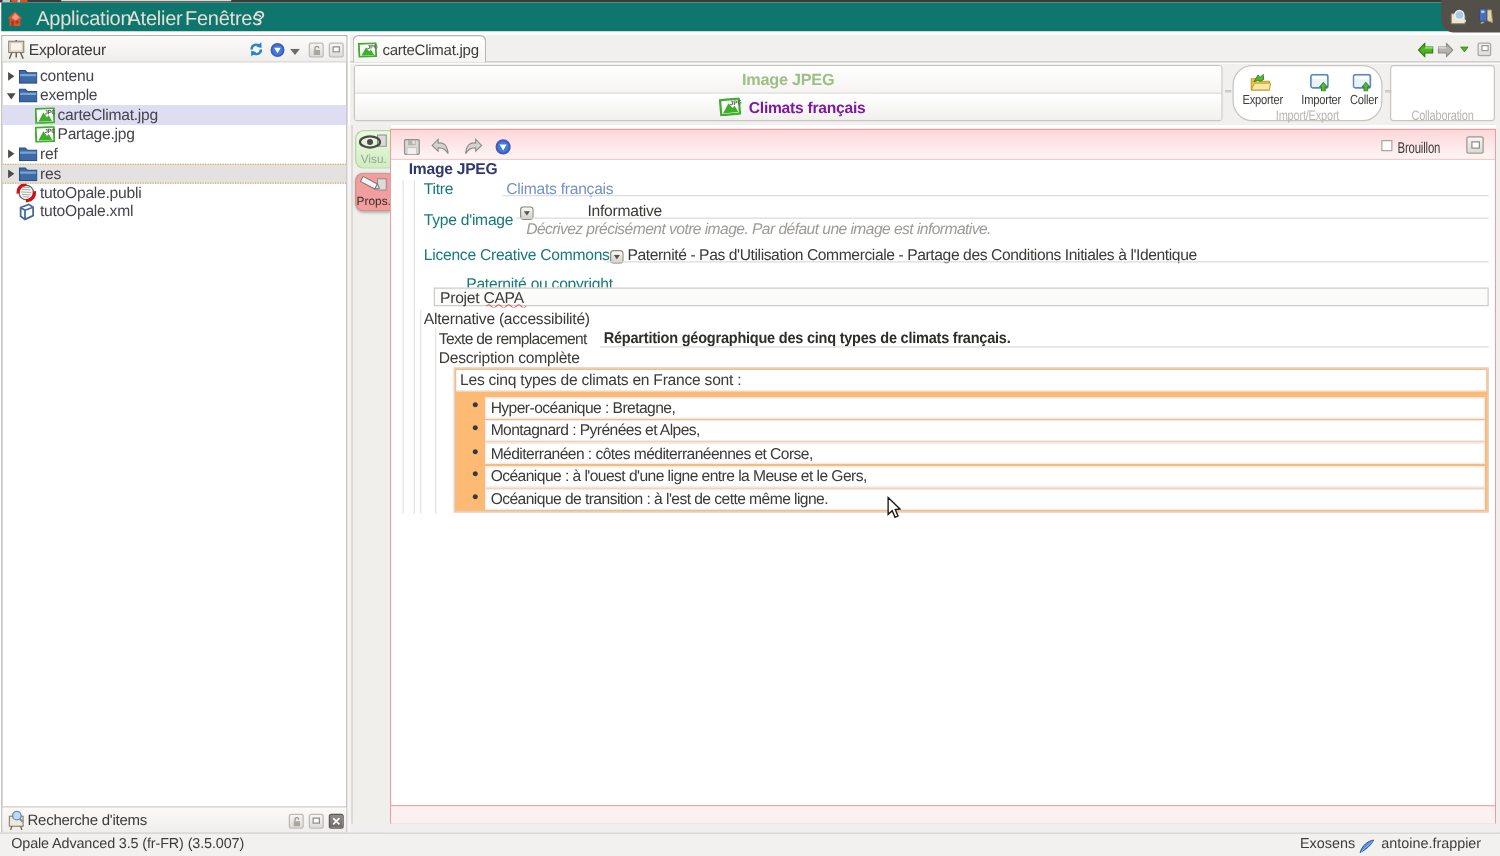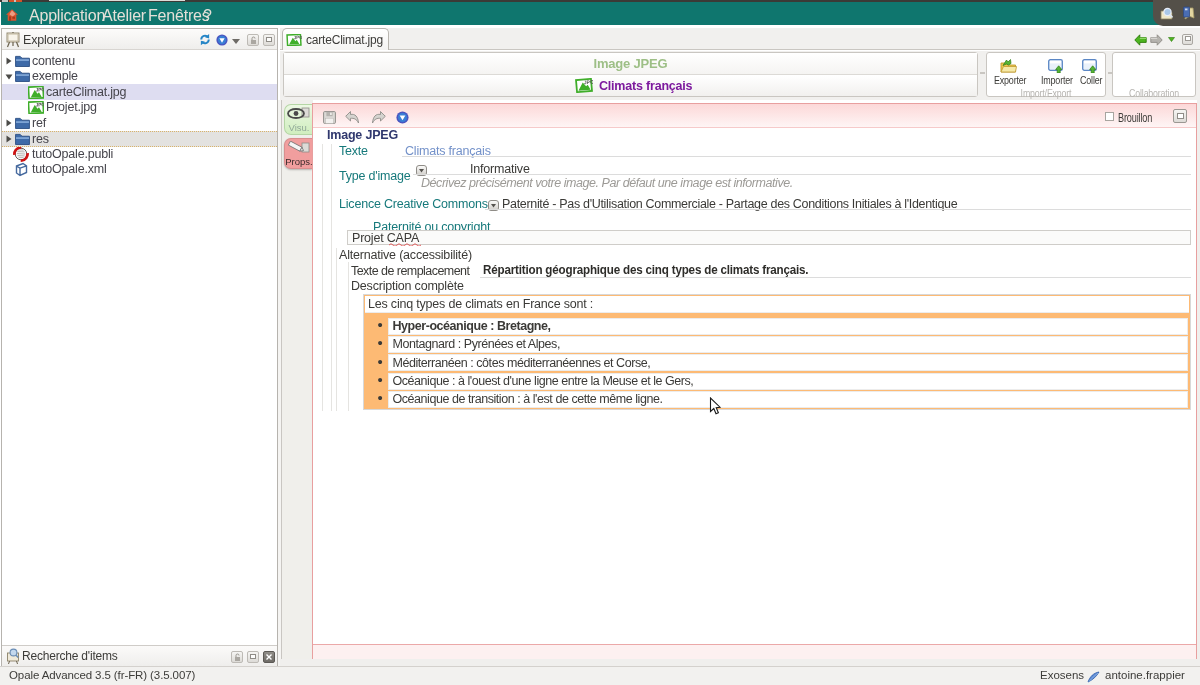--- a/index.html
+++ b/index.html
@@ -141,21 +141,21 @@
       <span class="lbl" style="left:44px">carteClimat.jpg</span>
     </div>
     <div class="abs treerow" style="top:70.8px;">
       <svg class="abs" style="left:26px;top:1.5px" width="16" height="13" viewBox="0 0 16 13">
         <g transform="rotate(-3 8 6.5)">
         <rect x="0.75" y="0.75" width="14.5" height="11.5" fill="#fff" stroke="#3fae2a" stroke-width="1.6"></rect>
         <path d="M2.5 11.2 L6.8 4 L9.5 7.8 L11 6.3 L13.5 11.2 Z" fill="#3fae2a"></path>
         <text x="7.8" y="5.6" font-size="4.8" fill="#555" font-family="Liberation Sans, sans-serif" font-weight="bold">JPG</text>
         </g>
       </svg>
-      <span class="lbl" style="left:44px">Projet.jpg</span>
+      <span class="lbl" style="left:44px">Partage.jpg</span>
     </div>
     <div class="abs treerow" style="top:86.3px;">
       <svg class="abs" style="left:4px;top:4px" width="6" height="8" viewBox="0 0 6 8">
           <path d="M0.5 0.5 L5.5 4 L0.5 7.5 Z" fill="#4c4b48"></path>
         </svg>
       <svg class="abs" style="left:13px;top:1.5px" width="15" height="12" viewBox="0 0 16 13">
         <path d="M0.5 1.5 L5.5 1.5 L7.5 3.5 L15.5 3.5 L15.5 12.5 L0.5 12.5 Z" fill="#3e6aa8" stroke="#2c4f83"></path>
         <path d="M1 4.5 L15 4.5 L15 6.5 L1 6.5 Z" fill="#7da3d4"></path>
       </svg>
       <span class="lbl" style="left:30px">ref</span>
@@ -245,21 +245,21 @@
         <svg class="abs" style="left:291px;top:2px" width="18" height="15" viewBox="0 0 18 15">
           <g transform="rotate(-5 9 7.5)">
           <rect x="1.5" y="1.5" width="15" height="12" fill="#fff" stroke="#3fae2a" stroke-width="1.8"></rect>
           <path d="M3 12.2 L8 4.5 L11 8.5 L12.8 7 L15.2 12.2 Z" fill="#3fae2a"></path>
           <text x="9.2" y="6.2" font-size="5" fill="#555" font-family="Liberation Sans, sans-serif" font-weight="bold">JPG</text>
           </g>
         </svg>
         <span class="abs" style="left:315px;top:2.5px;font-size:12.5px;font-weight:bold;color:#7d1a9e;letter-spacing:-0.2px;">Climats français</span>
       </div>
     </div>
-    <div class="hdrbox" style="left:706px;top:1px;width:120px;height:45px;">
+    <div class="hdrbox" style="left:706px;top:1px;width:120px;height:45px;border-radius:16px;">
       <svg class="abs" style="left:12px;top:6px" width="18" height="14" viewBox="0 0 18 14">
         <path d="M2 4 L7 4 L8.5 6 L16.5 6 L16.5 13 L2 13 Z" fill="#eec94f" stroke="#c09a30" stroke-width="0.9"></path>
         <path d="M2 13 L4.5 7.5 L17.5 7.5 L16.5 13 Z" fill="#f6e9a8" stroke="#c09a30" stroke-width="0.8"></path>
         <path d="M4 6.5 L7.5 1 L9 3 L11.5 0.5 L12 4.5 L9.5 6 L7.5 5 Z" fill="#55b535" stroke="#2d7a15" stroke-width="0.7"></path>
       </svg>
       <span class="smalllbl" style="left:7px;top:20.5px;">Exporter</span>
       <svg class="abs" style="left:61px;top:6px" width="16" height="14" viewBox="0 0 16 14">
         <rect x="0.7" y="0.7" width="13.6" height="10.6" rx="1.6" fill="#e9f1fa" stroke="#5b87c5" stroke-width="1.3"></rect>
         <rect x="2" y="2" width="11" height="2.4" fill="#fff"></rect>
         <path d="M9.2 14 L9.2 10.5 L7.6 10.5 L10.7 6.8 L13.8 10.5 L12.2 10.5 L12.2 14 Z" fill="#55b535" stroke="#2d7a15" stroke-width="0.7"></path>
@@ -328,21 +328,21 @@
       </div>
     </div>
 
     <div class="abs" style="left:0;top:24px;width:883px;height:513px;background:#fff;overflow:hidden;">
       <div class="vline" style="left:9px;top:16px;height:267px;"></div>
       <div class="vline" style="left:17.5px;top:16px;height:267px;"></div>
       <div class="vline" style="left:23px;top:120px;height:163px;"></div>
       <div class="vline" style="left:35px;top:134px;height:149px;"></div>
       <span class="fld navy" style="left:14px;top:0px;">Image JPEG</span>
 
-      <span class="fld teal" style="left:26px;top:16px;">Texte</span>
+      <span class="fld teal" style="left:26px;top:16px;">Titre</span>
       <span class="fld" style="left:92px;top:16px;color:#7391c9;">Climats français</span>
       <div class="ul" style="left:89px;top:15px;width:789px;height:14px;"></div>
 
       <svg class="ddicon" style="left:103px;top:36.5px" width="11" height="11" viewBox="0 0 11 11">
         <defs>
             <linearGradient id="ddg" x1="0" y1="0" x2="0" y2="1">
               <stop offset="0" stop-color="#fdfdfc"></stop>
               <stop offset="1" stop-color="#cfccc7"></stop>
             </linearGradient>
           </defs>
@@ -376,21 +376,21 @@
       <span class="fld" style="left:170px;top:135px;font-weight:bold;color:#2e2d2a;letter-spacing:-0.2px;transform:scaleX(0.93);transform-origin:left;">Répartition géographique des cinq types de climats français.</span>
       <div class="ul" style="left:167px;top:135.5px;width:711px;height:14px;"></div>
 
       <span class="fld" style="left:38px;top:150.7px;">Description complète</span>
       <div class="abs" style="left:49.5px;top:165.5px;width:828px;height:116px;background:#fdba74;border:1px solid #d8d8d8;">
         <div class="abs" style="left:1px;top:1px;width:824px;height:17px;background:#fff;border:1px solid #ececec;border-top:none;border-left:none;border-right:none;">
           <span class="fld" style="left:3.5px;top:1px;">Les cinq types de climats en France sont :</span>
         </div>
         <span class="fld" style="left:14px;top:21.5px;font-size:15px;">•</span>
         <div class="libox" style="left:24px;top:23px;width:800px;">
-            <span class="fld" style="left:4px;top:0;letter-spacing:-0.45px;font-weight:bold;">Hyper-océanique : Bretagne,</span>
+            <span class="fld" style="left:4px;top:0;letter-spacing:-0.45px;">Hyper-océanique : Bretagne,</span>
           </div>
         <span class="fld" style="left:14px;top:39.8px;font-size:15px;">•</span>
         <div class="libox" style="left:24px;top:41.3px;width:800px;">
             <span class="fld" style="left:4px;top:0.5px;letter-spacing:-0.45px;">Montagnard : Pyrénées et Alpes,</span>
           </div>
         <span class="fld" style="left:14px;top:58.2px;font-size:15px;">•</span>
         <div class="libox" style="left:24px;top:59.7px;width:800px;">
             <span class="fld" style="left:4px;top:0.5px;letter-spacing:-0.45px;">Méditerranéen : côtes méditerranéennes et Corse,</span>
           </div>
         <span class="fld" style="left:14px;top:76.5px;font-size:15px;">•</span>

